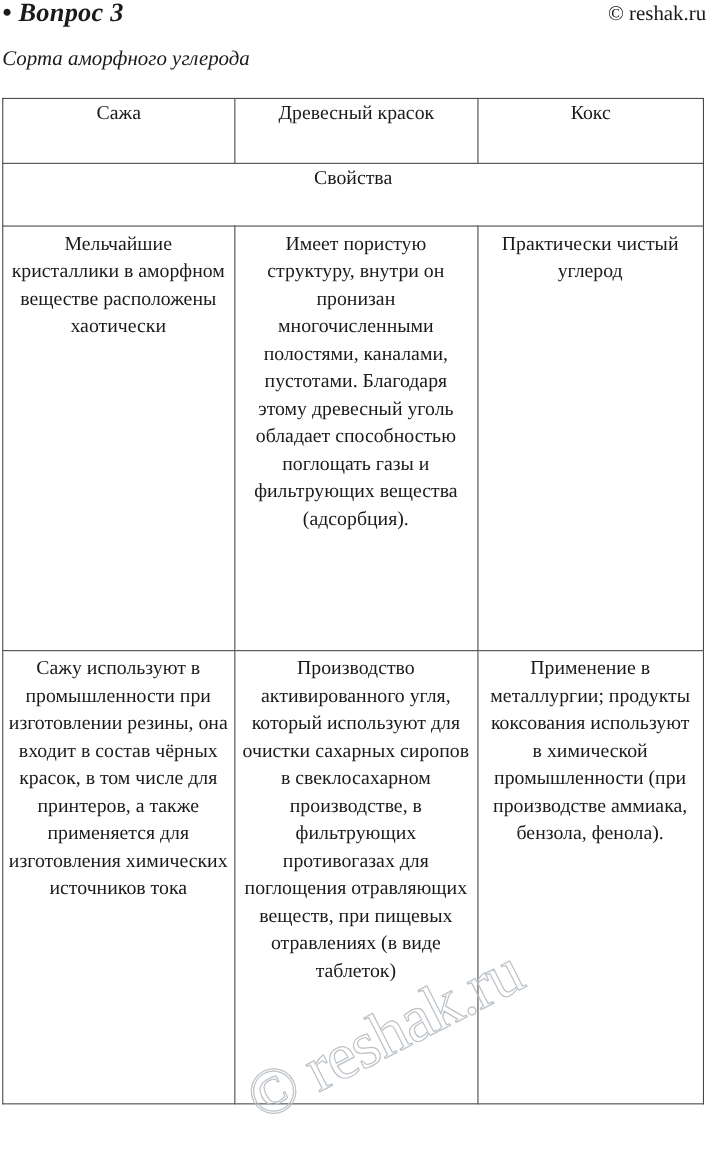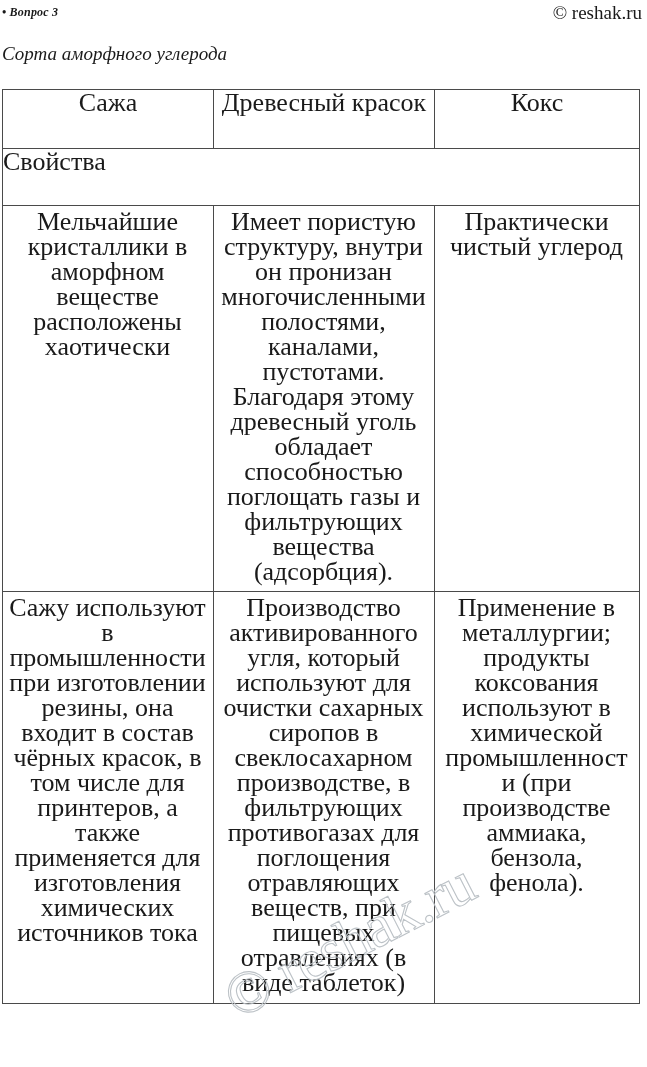--- a/index.html
+++ b/index.html
@@ -25,21 +25,21 @@
     left: 0px;
     width: 647px;
     height: 26px;
   }
   .question-label {
     position: absolute;
     left: 2px;
     top: 0px;
     font-weight: bold;
     font-style: italic;
-    font-size: 12px;
+    font-size: 24px;
     line-height: 24px;
     letter-spacing: 0.2px;
     white-space: nowrap;
   }
   .site-credit {
     position: absolute;
     right: 5px;
     top: 1px;
     font-size: 19px;
     line-height: 23px;
@@ -58,21 +58,21 @@
   }
 
   
   .amorphous-table {
     position: absolute;
     left: 2px;
     top: 89px;
     width: 638px;
     border-collapse: collapse;
     table-layout: fixed;
-    font-size: 26px;
+    font-size: 18px;
     line-height: 25px;
     font-family: Liberation Serif, serif;
   }
   .amorphous-table td,
   .amorphous-table th {
     border: 1px solid #4a4a4a;
     vertical-align: top;
     padding: 0;
     font-weight: normal;
   }
@@ -85,20 +85,21 @@
     text-align: center;
     vertical-align: middle;
   }
   .head-cell .cell-text {
     display: block;
     padding: 0 4px;
   }
 
   .section-cell {
     height: 56px;
+    text-align: center;
     vertical-align: middle;
     border-radius: 25px;
   }
   .section-cell .cell-text {
     display: block;
   }
 
   .body-cell .cell-text {
     display: block;
     padding: 3px 6px 4px 5px;

